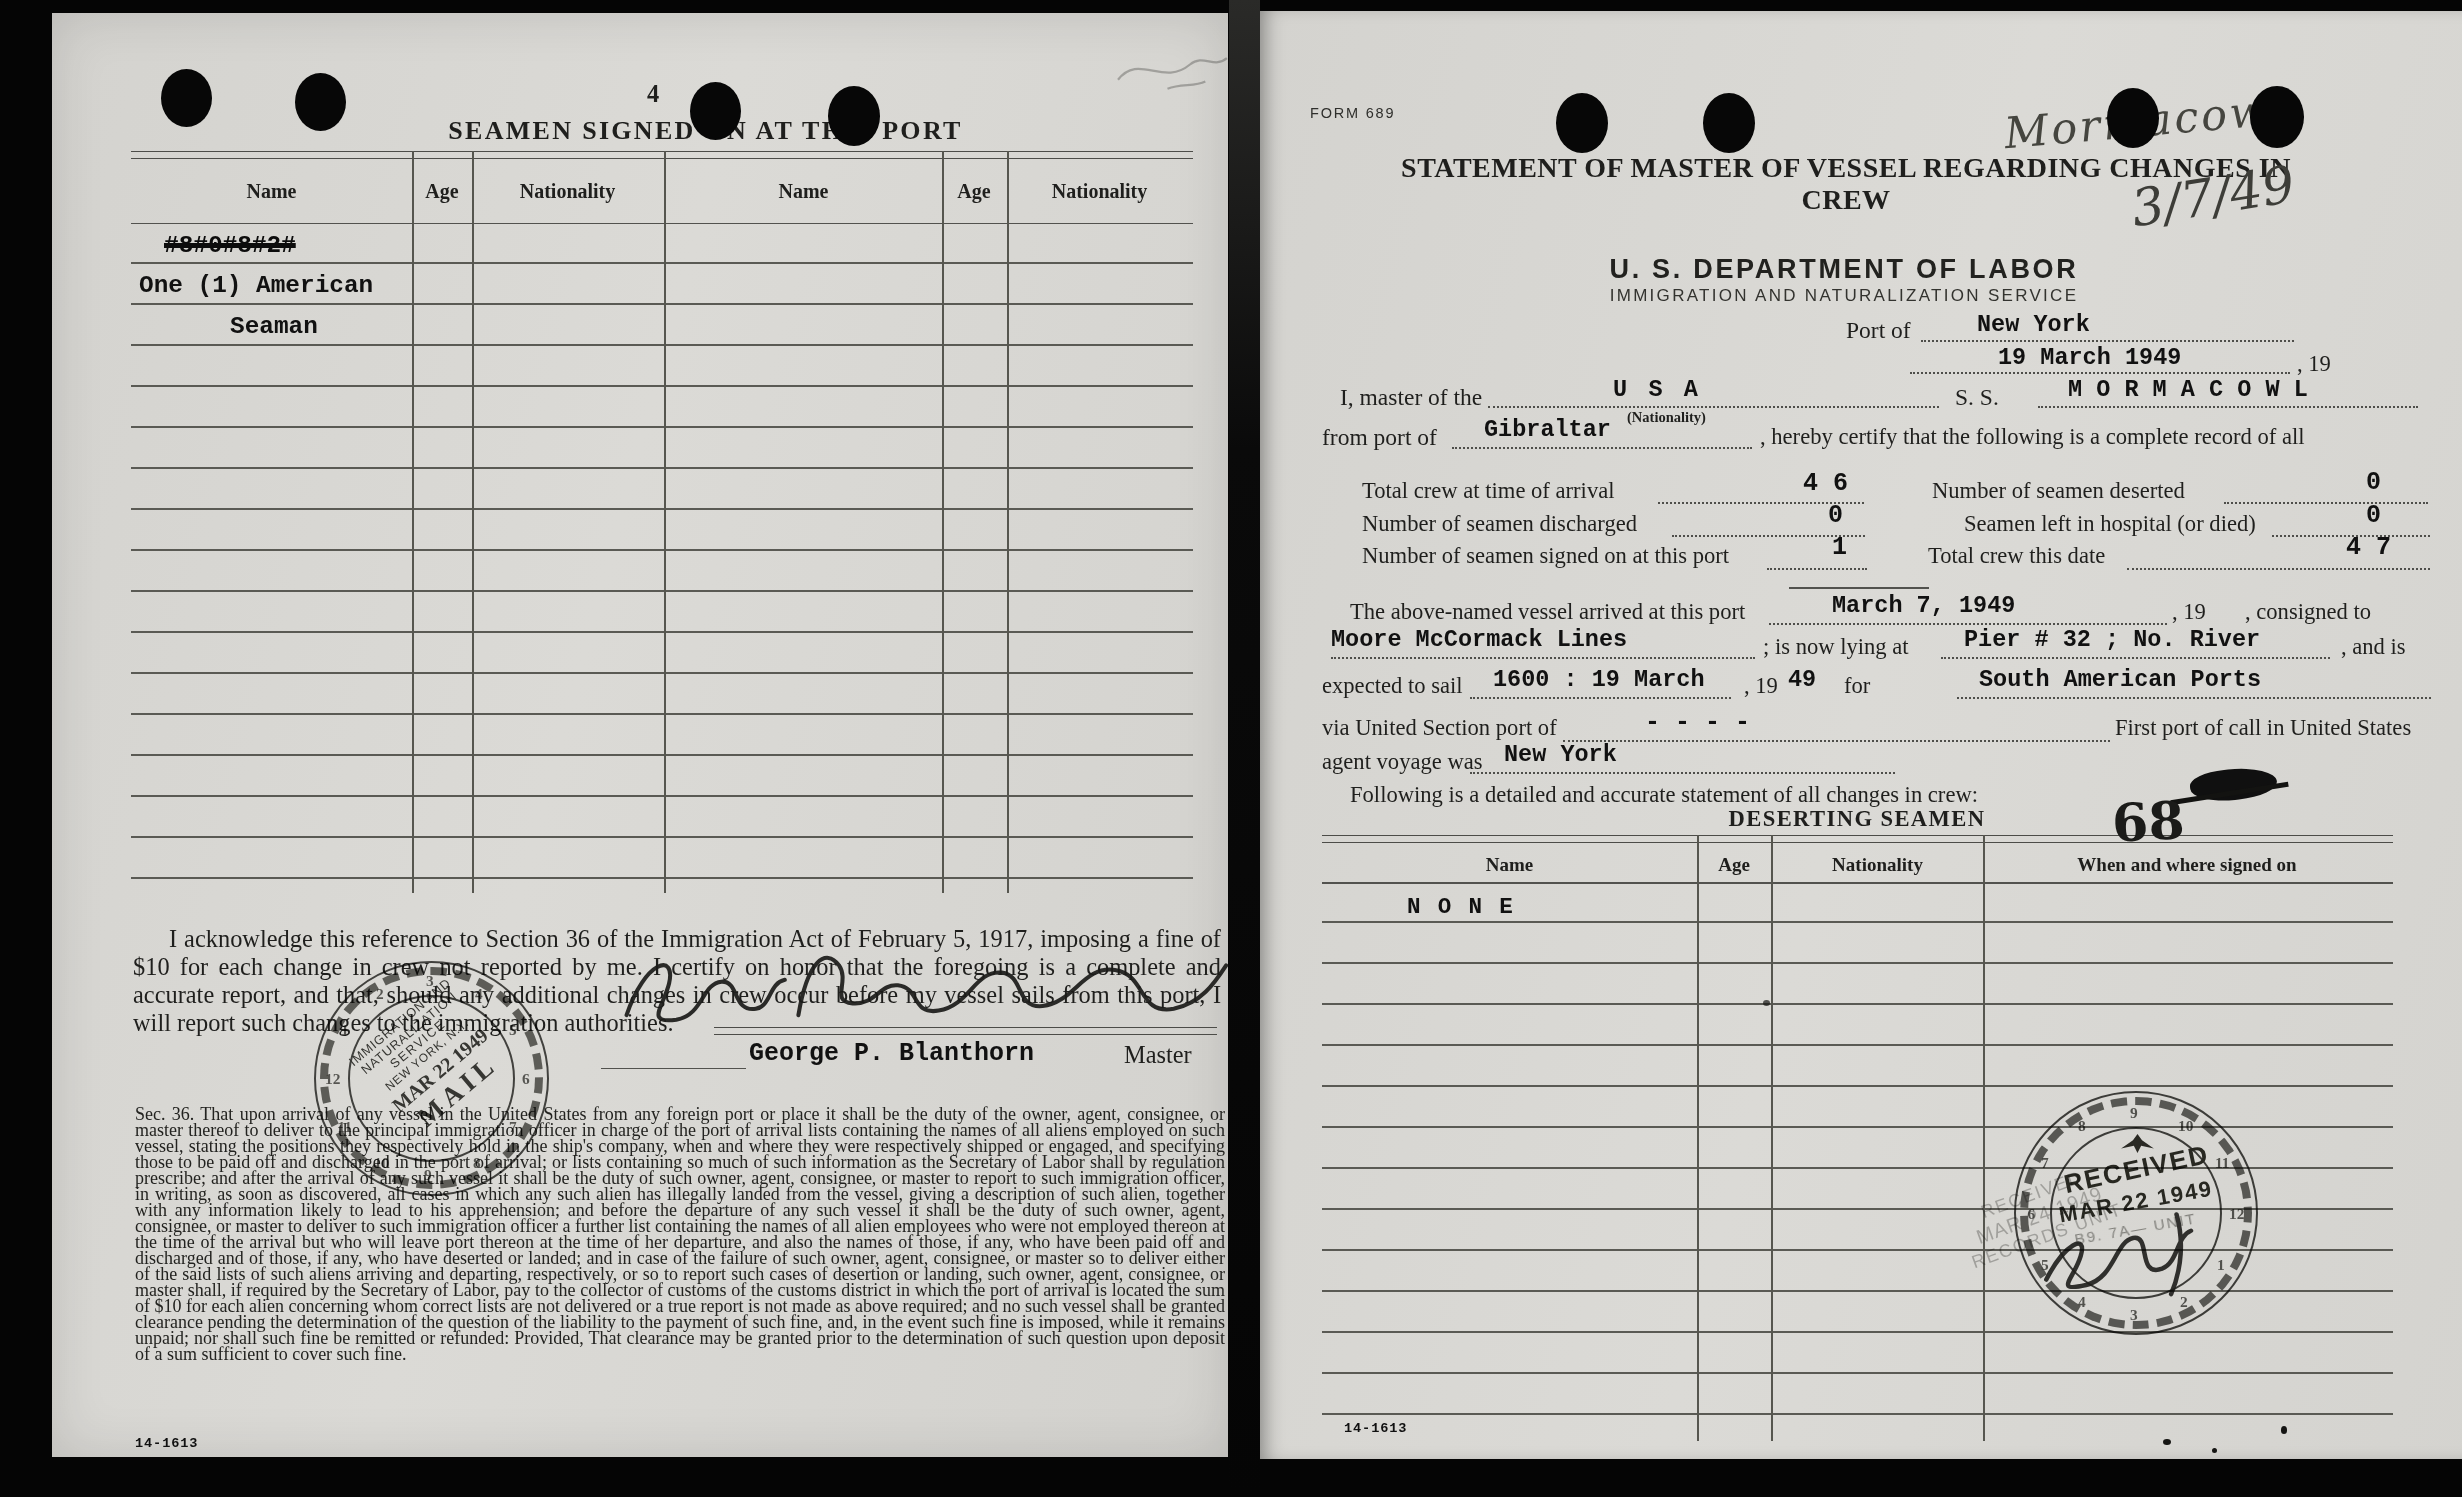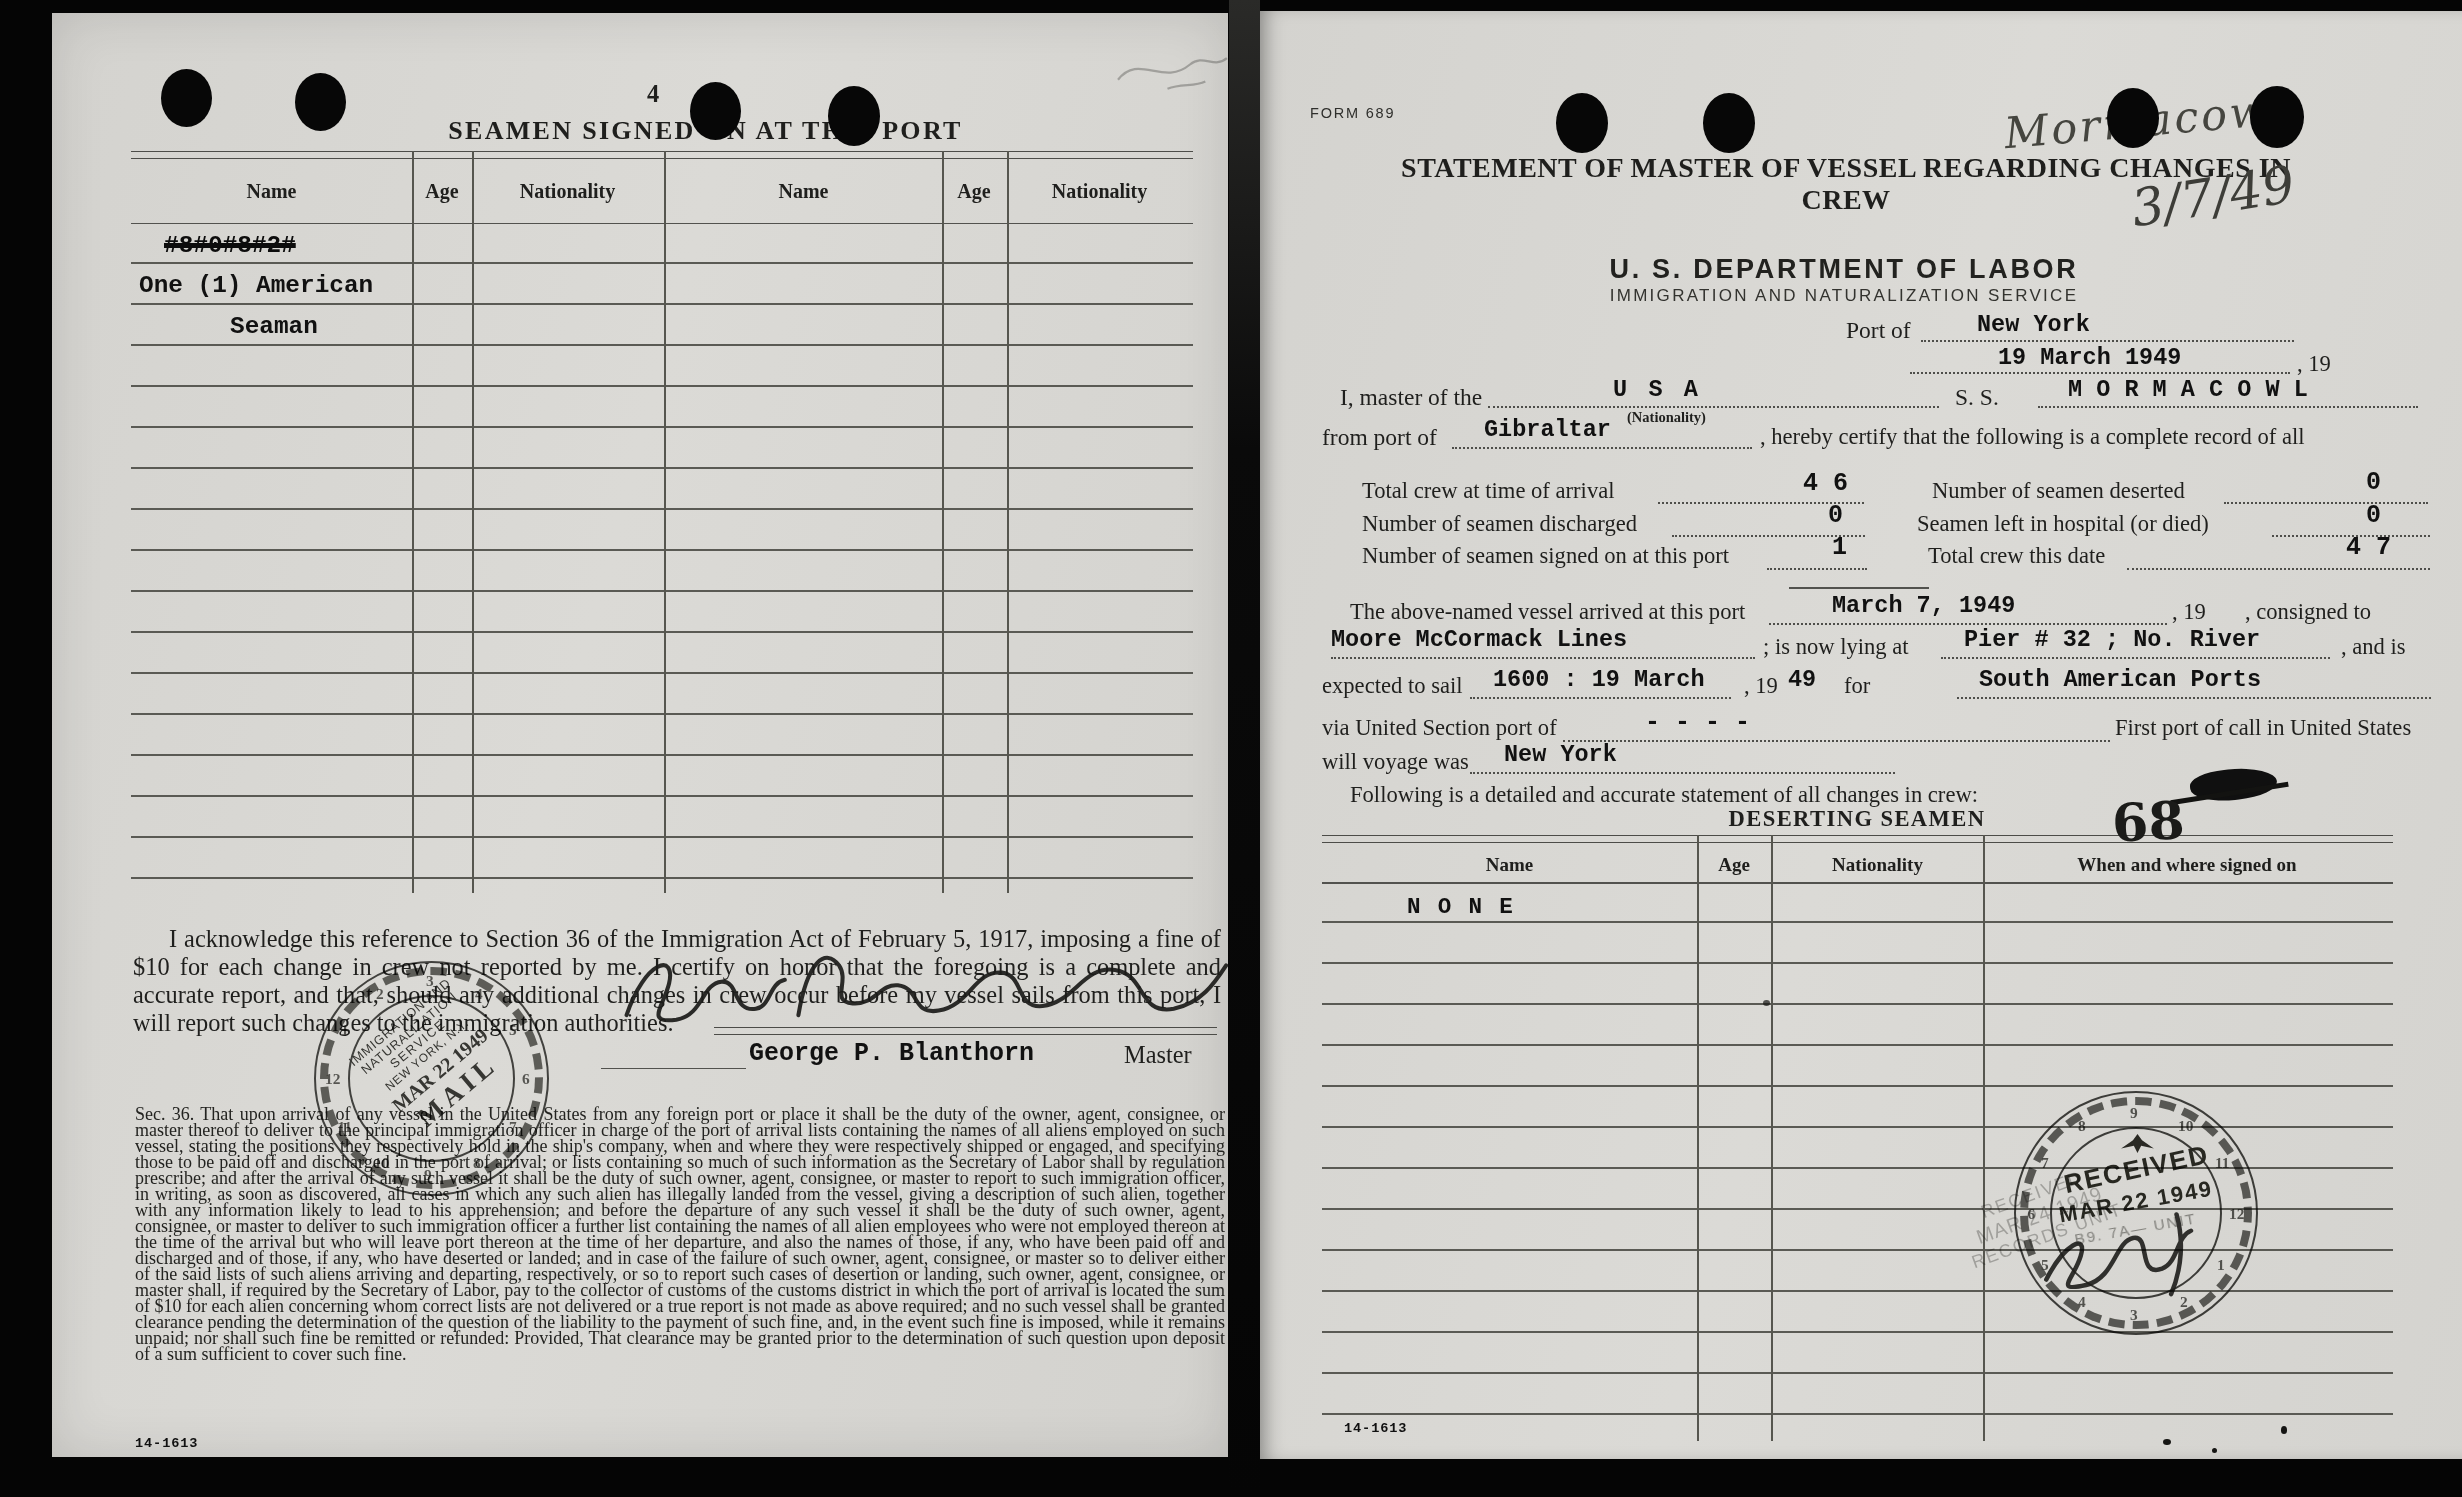--- a/index.html
+++ b/index.html
@@ -152,21 +152,21 @@
     <span class="abs ser" style="left:102px;top:467px;font-size:22.6px;">Total crew at time of arrival</span>
     <div class="fill" style="left:398px;top:491px;width:206px;"></div>
     <span class="abs mono" style="left:543px;top:458px;font-size:25px;">4 6</span>
     <span class="abs ser" style="left:672px;top:467px;font-size:22.6px;">Number of seamen deserted</span>
     <div class="fill" style="left:964px;top:491px;width:204px;"></div>
     <span class="abs mono" style="left:1106px;top:457px;font-size:25px;">0</span>
 
     <span class="abs ser" style="left:102px;top:500px;font-size:22.6px;">Number of seamen discharged</span>
     <div class="fill" style="left:412px;top:524px;width:193px;"></div>
     <span class="abs mono" style="left:568px;top:490px;font-size:25px;">0</span>
-    <span class="abs ser" style="left:657px;top:500px;font-size:22.6px;">Seamen left in hospital (or died)</span>
+    <span class="abs ser" style="left:704px;top:500px;font-size:22.6px;">Seamen left in hospital (or died)</span>
     <div class="fill" style="left:1012px;top:524px;width:158px;"></div>
     <span class="abs mono" style="left:1106px;top:490px;font-size:25px;">0</span>
 
     <span class="abs ser" style="left:102px;top:532px;font-size:22.6px;">Number of seamen signed on at this port</span>
     <div class="fill" style="left:507px;top:557px;width:100px;"></div>
     <span class="abs mono" style="left:572px;top:522px;font-size:25px;">1</span>
     <span class="abs ser" style="left:668px;top:532px;font-size:22.6px;">Total crew this date</span>
     <div class="fill" style="left:867px;top:557px;width:303px;"></div>
     <span class="abs mono" style="left:1086px;top:522px;font-size:25px;">4 7</span>
 
@@ -192,21 +192,21 @@
     <span class="abs mono" style="left:528px;top:655px;font-size:23.5px;">49</span>
     <span class="abs ser" style="left:584px;top:662px;font-size:22.6px;">for</span>
     <span class="abs mono" style="left:719px;top:655px;font-size:23.5px;">South American Ports</span>
     <div class="fill" style="left:697px;top:686px;width:474px;"></div>
 
     <span class="abs ser" style="left:62px;top:704px;font-size:22.6px;">via United Section port of</span>
     <span class="abs mono" style="left:385px;top:697px;font-size:25px;">- - - -</span>
     <div class="fill" style="left:303px;top:729px;width:547px;"></div>
     <span class="abs ser" style="left:855px;top:704px;font-size:22.6px;">First port of call in United States</span>
 
-    <span class="abs ser" style="left:62px;top:738px;font-size:22.6px;">will voyage was</span>
+    <span class="abs ser" style="left:62px;top:738px;font-size:22.6px;">agent voyage was</span>
     <span class="abs mono" style="left:244px;top:730px;font-size:23.5px;">New York</span>
     <div class="fill" style="left:210px;top:761px;width:425px;"></div>
 
     <div class="abs ser" style="left:90px;top:771px;font-size:22.6px;">Following is a detailed and accurate statement of all changes in crew:</div>
     <div class="abs" style="left:930px;top:758px;width:87px;height:31px;background:#101010;border-radius:45% 60% 50% 55%;transform:rotate(-6deg);"></div>
     <div class="abs" style="left:910px;top:780px;width:119px;height:4.5px;background:#131311;transform:rotate(-9deg);"></div>
 
     <div class="abs ser" style="left:416px;top:795px;width:362px;text-align:center;font-size:22.6px;font-weight:700;letter-spacing:1.4px;">DESERTING SEAMEN</div>
     <div class="abs hand" style="left:852px;top:780px;font-size:52px;font-weight:700;font-style:normal;color:#1b1b19;transform:rotate(-3deg);z-index:6;">68</div>
 

